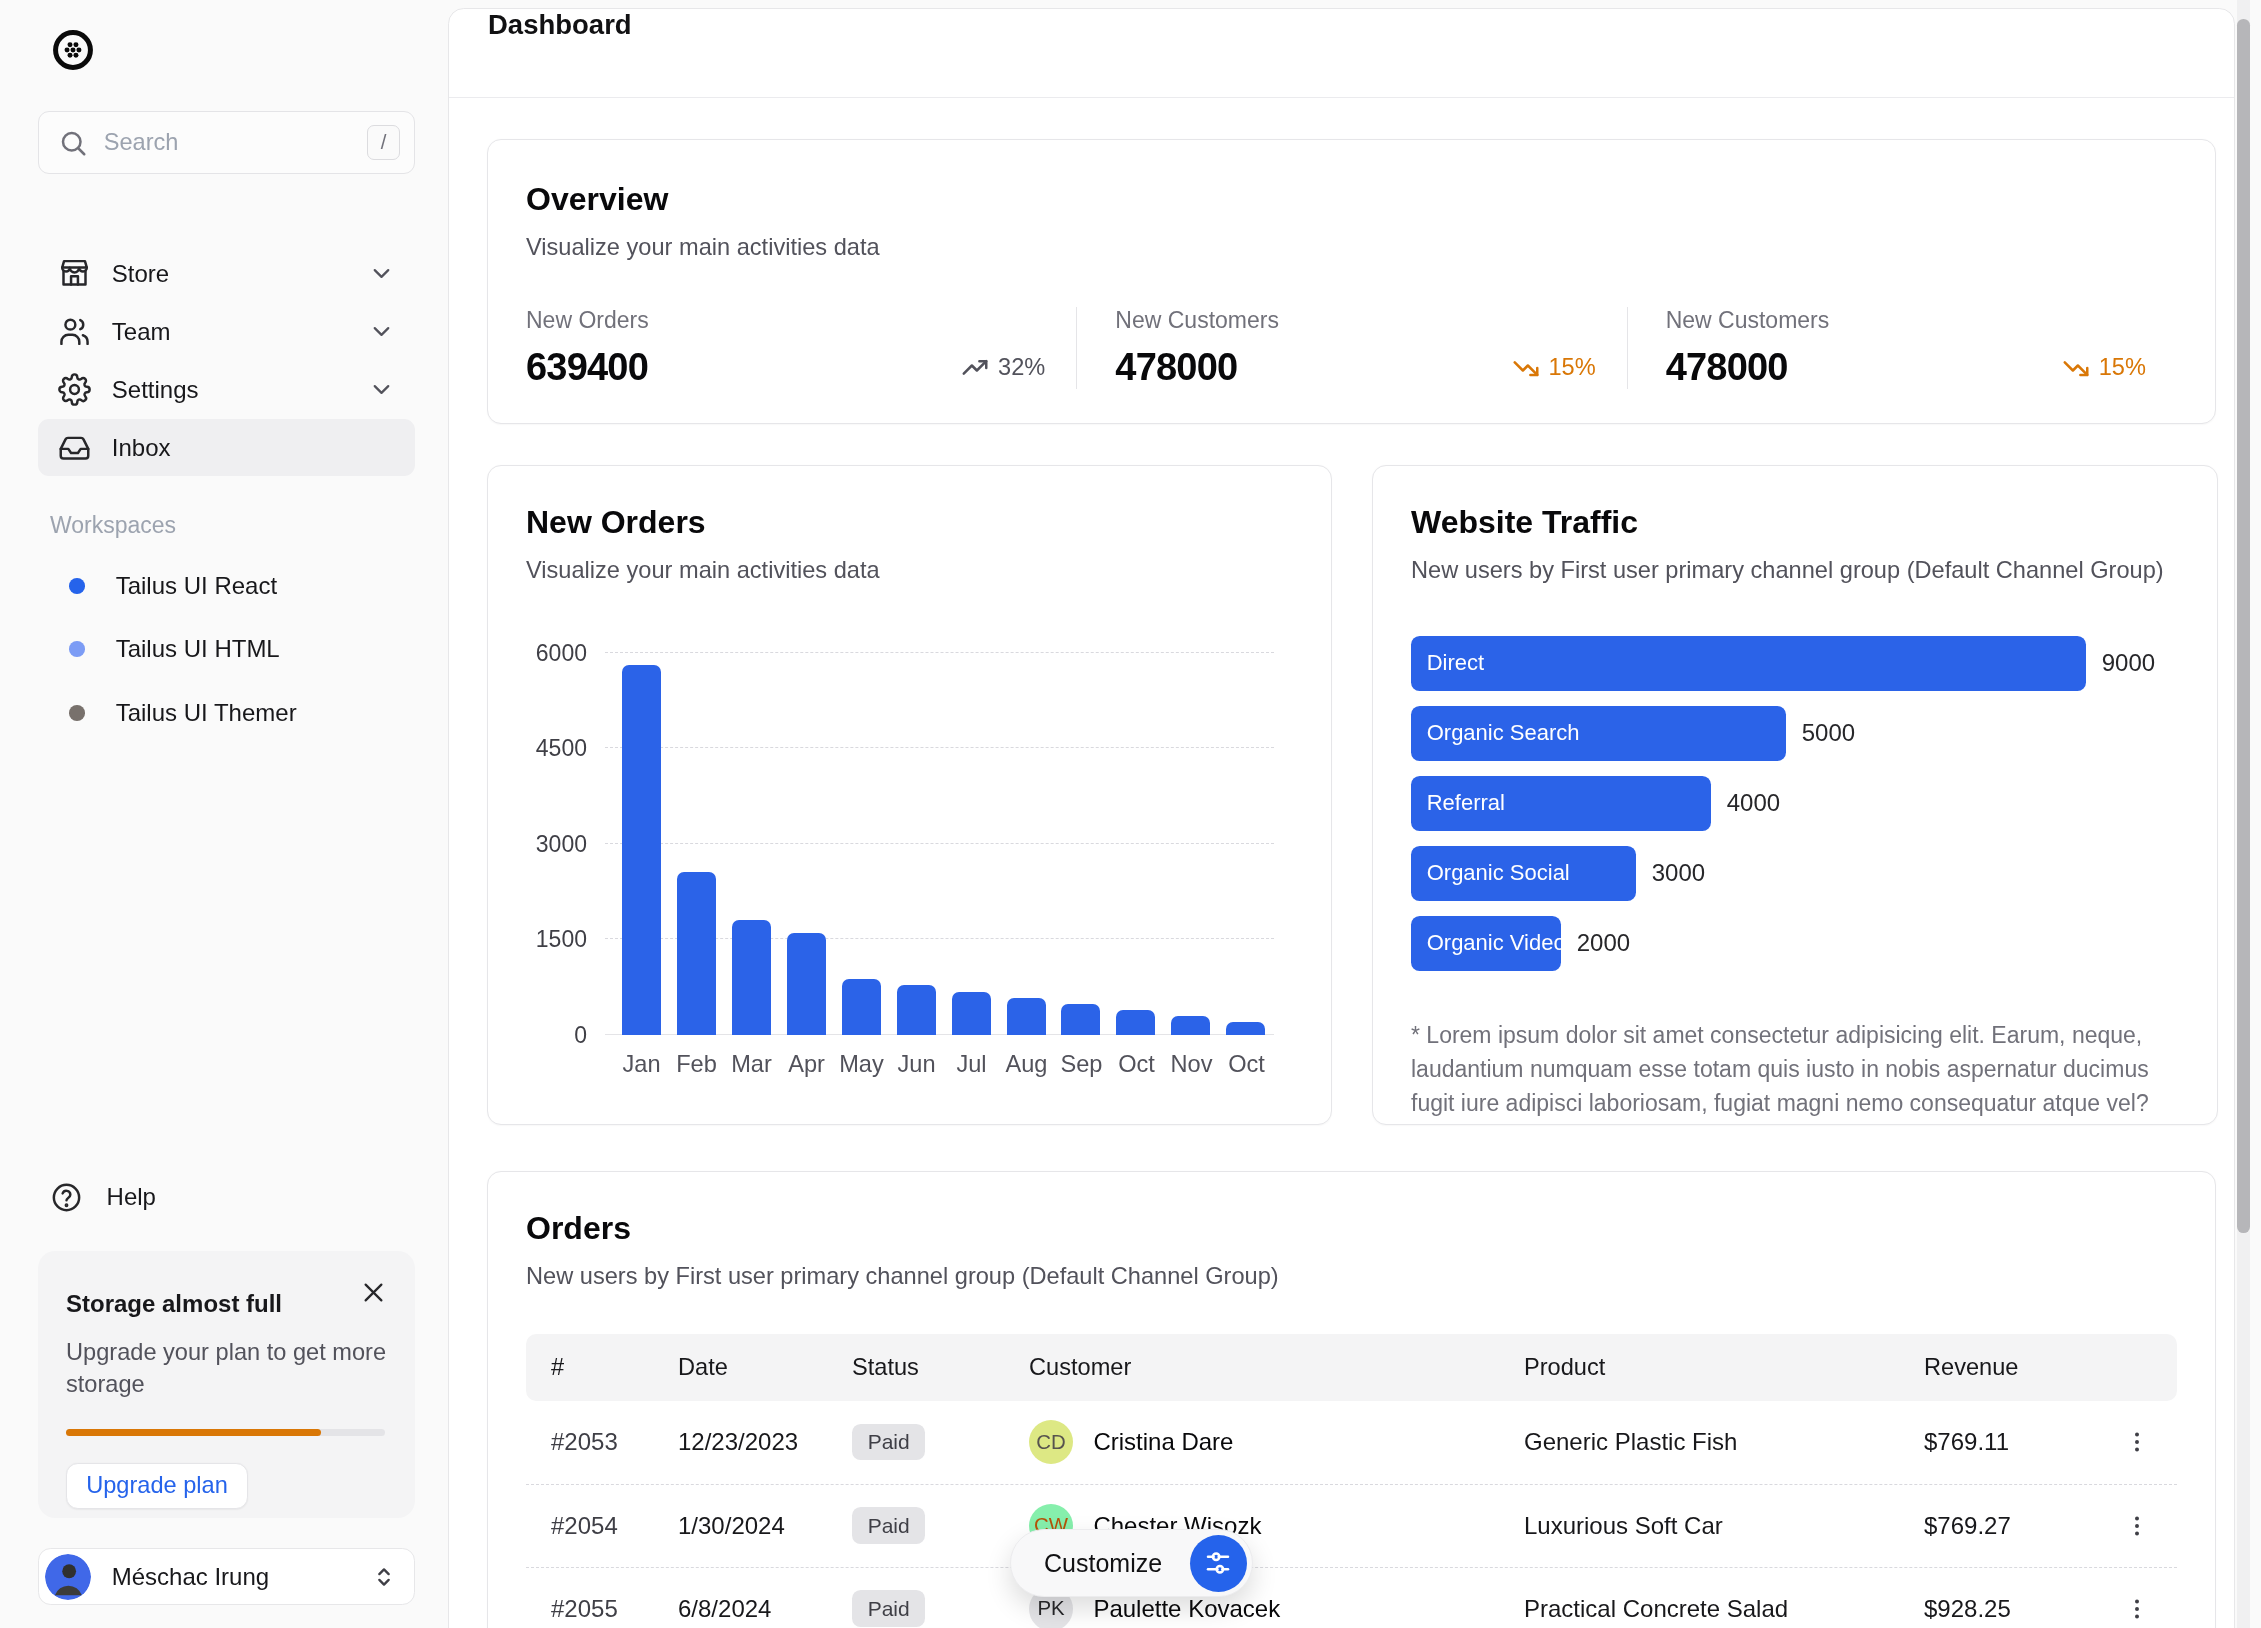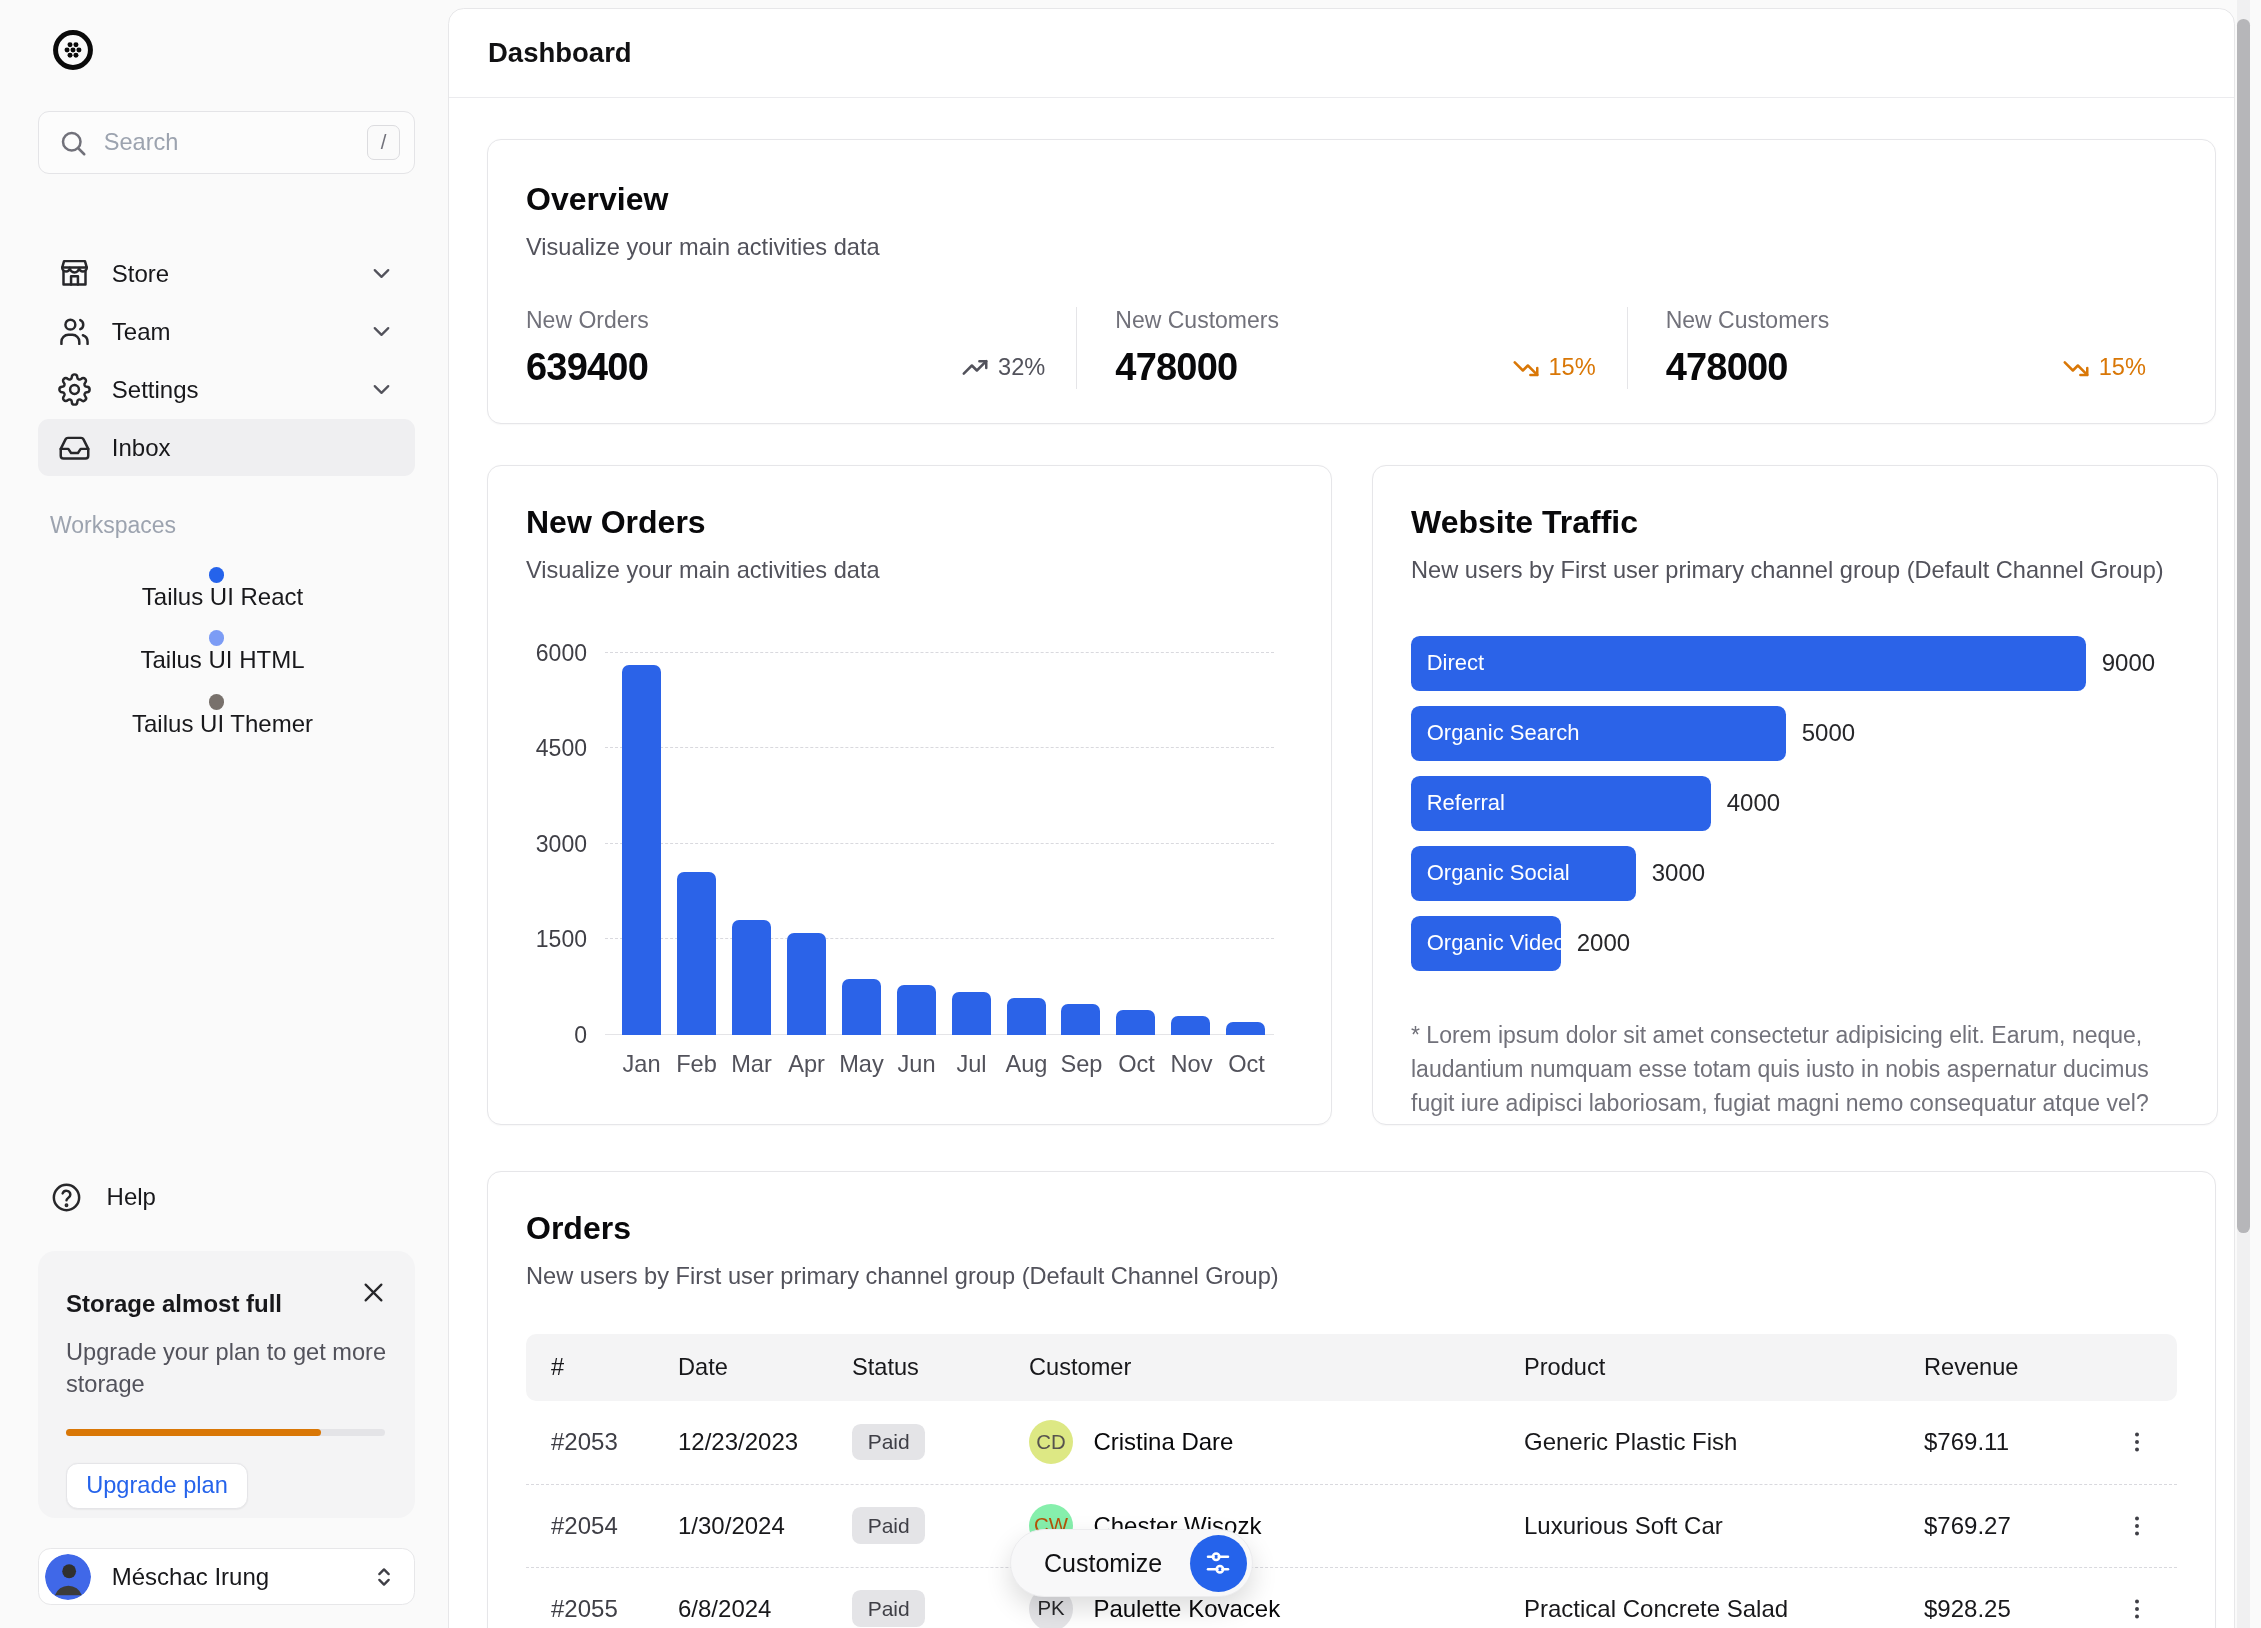--- a/index.html
+++ b/index.html
@@ -19,21 +19,21 @@
 
   .navitem { position:absolute; left:38px; width:377px; height:57px; display:flex; align-items:center;
     padding:0 20.4px; border-radius:11px; }
   .navitem .nicon { color:#27272a; margin-right:20.4px; }
   .navitem .nlabel { font-size:24px; color:#18181b; flex:1; }
   .navitem .chev { color:#52525b; }
   .nav-active-card { background:#ffffff; border:0.8px solid #e7e7e9; box-shadow:0 0.8px 2.4px rgba(0,0,0,.06); }
   .nav-soft { background:#efeff1; }
 
   .ws-title { position:absolute; left:50px; top:512px; font-size:23px; color:#9ca3af; }
-  .ws-item { position:absolute; left:50px; width:345px; height:38px; display:flex; align-items:center;flex-direction:column; }
+  .ws-item { position:absolute; left:50px; width:345px; height:38px; display:flex; align-items:center; }
   .ws-dot { width:15.7px; height:15.7px; border-radius:50%; margin-left:19px; margin-right:31px; flex:none; }
   .ws-label { font-size:24px; color:#18181b; }
 
   .help-row { position:absolute; left:50px; top:1176px; width:236px; height:42px; display:flex; align-items:center; }
   .help-row .nicon { color:#27272a; margin-right:23.6px; }
   .help-row .nlabel { font-size:24px; }
 
   .storage { position:absolute; left:38px; top:1251px; width:377px; height:267px; background:#f4f4f5;
     border-radius:17.3px; padding:31px 28px; }
   .storage h4 { font-size:24px; font-weight:700; color:#18181b; margin-top:7.9px; }
@@ -47,21 +47,21 @@
 
   .profile { position:absolute; left:38px; top:1548px; width:377px; height:57px; background:#ffffff;
     border:0.8px solid #e7e7e9; border-radius:12.6px; display:flex; align-items:center; padding:0 15.7px 0 6.3px; }
   .avatar-photo { width:46px; height:46px; border-radius:50%; overflow:hidden; flex:none; }
   .profile .pname { font-size:24px; color:#18181b; margin-left:20.4px; flex:1; }
   .profile .chev { color:#3f3f46; }
 
   
   .main { position:absolute; left:448px; top:7.9px; width:1787px; height:1727px; background:#ffffff;
     border:0.8px solid #e7e7e9; border-radius:15.7px 15.7px 0 0; overflow:hidden; }
-  .main-header { height:89px; border-bottom:0.8px solid #ebebee; display:flex; align-items:center; padding-left:39px; }
+  .main-header { height:89px; border-bottom:0.8px solid #ebebee; display:flex; padding-left:39px; }
   .main-header h1 { font-size:27.5px; font-weight:700; color:#111113; }
 
   .card { position:absolute; background:#ffffff; border:0.8px solid #e6e6e9; border-radius:14px;
     box-shadow:0 0.8px 1.6px rgba(0,0,0,.03); }
   .card h2 { font-size:32px; font-weight:700; color:#09090b; }
   .card .subtitle { font-size:23.6px; color:#52525b; margin-top:15.7px; }
 
   .overview-card { left:38px; top:130px; width:1729px; height:285px; padding:41px 38px; }
   .stats-row { display:grid; grid-template-columns:1fr 1fr 1fr; margin-top:46px; }
   .stat { padding-right:31px; }

